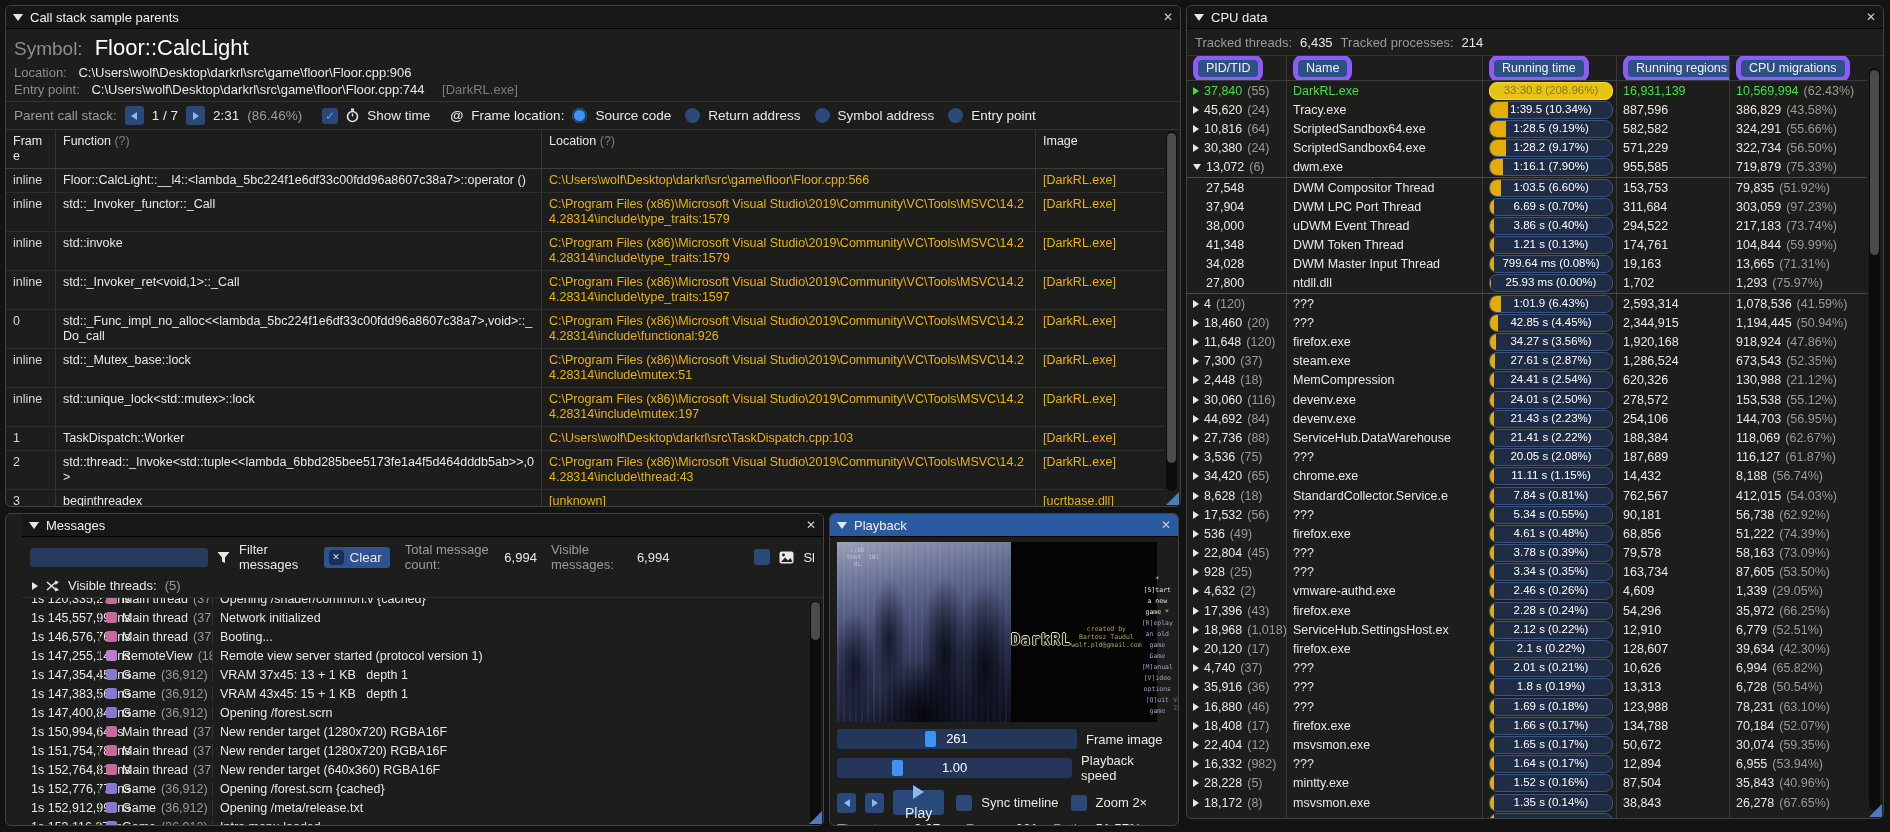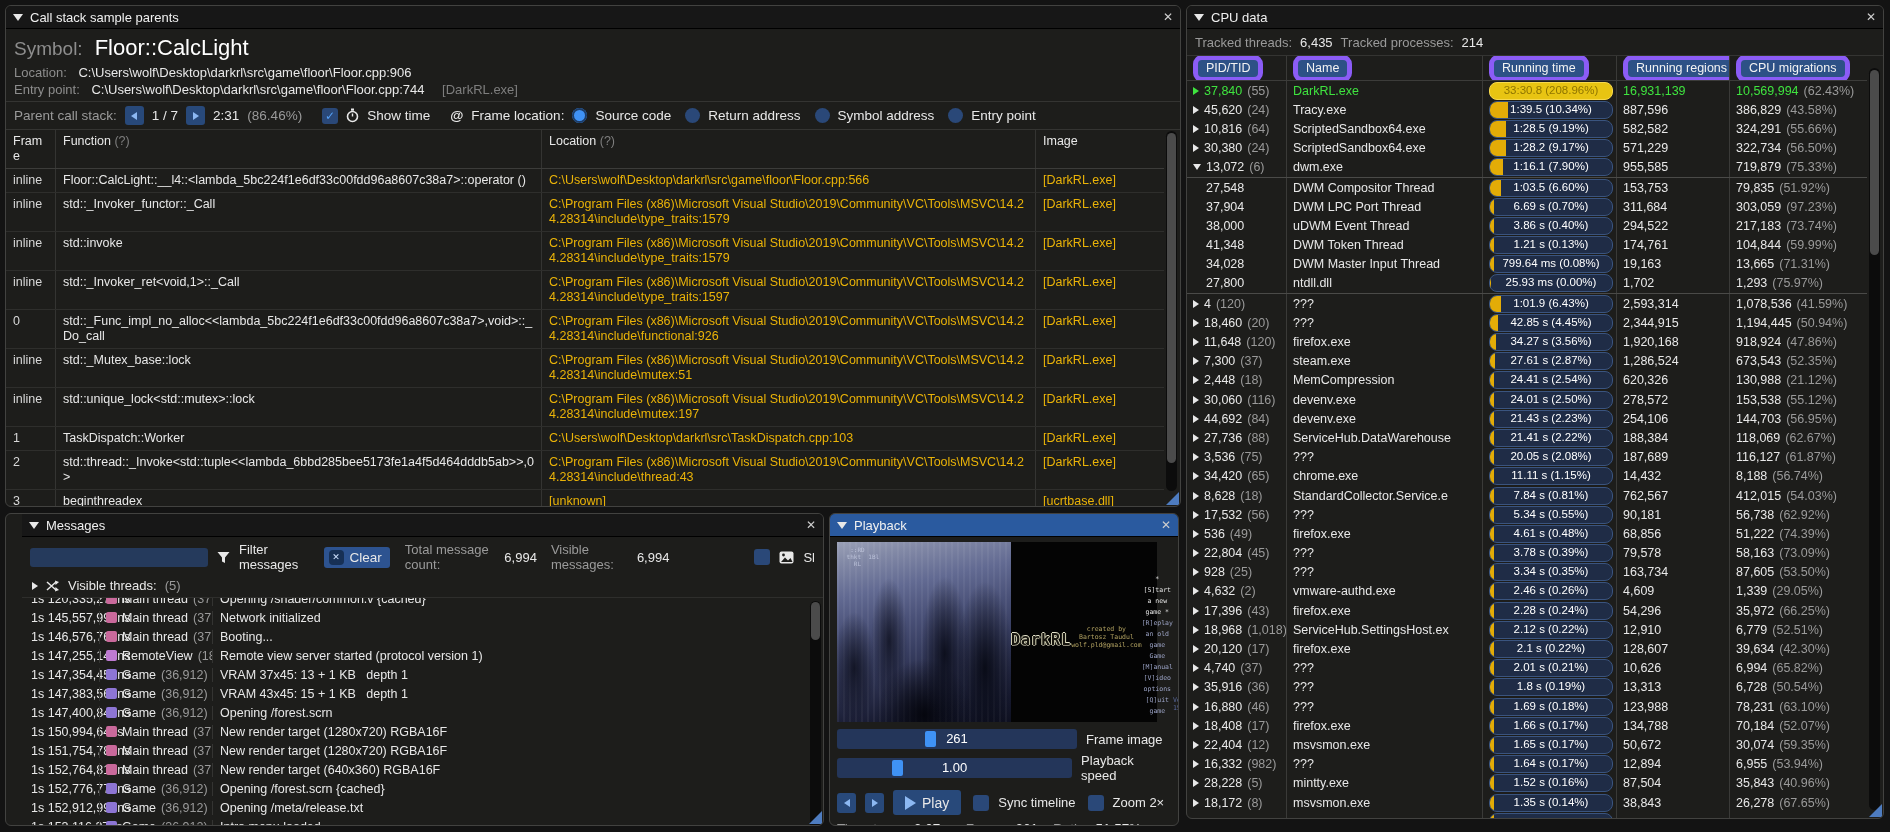--- a/index.html
+++ b/index.html
@@ -87,21 +87,21 @@
   .credit{margin-top:10px;font-size:6.5px;line-height:8px;color:#b0a060;text-align:center;}
   .menu{margin-top:26px;font-size:6.5px;line-height:11px;color:#9aa2c4;text-align:center;}
   .menu .first{color:#e4e4e4;}
   .version{margin-top:auto;margin-bottom:10px;font-size:6.5px;color:#5a6a9e;}
   .slider-row{display:flex;align-items:center;gap:9px;margin:4px 0;}
   .slider{position:relative;width:240px;height:20px;background:#24365a;border-radius:3px;}
   .slider .grab{position:absolute;top:2px;width:11px;height:16px;background:#3f92f5;border-radius:2px;}
   .slider .sval{position:absolute;left:0;right:0;top:2px;text-align:center;font-size:13px;color:#fff;}
   .pb-controls{display:flex;align-items:center;gap:9px;margin:7px 0 5px 0;}
   .pb-small{width:19px;height:20px;}
-  .play-btn{height:25px;padding:0 12px;font-size:14px;}
+  .play-btn{height:25px;padding:0 12px;font-size:14px;flex-direction:column;}
   .pb-status{display:flex;align-items:baseline;gap:7px;font-size:13.5px;margin-top:6px;}
   
   #p-cpu{left:1186px;top:5px;width:698px;height:814px;}
   .cpu-info{display:flex;gap:8px;align-items:baseline;padding:6px 8px 5px 8px;border-bottom:1px solid #343432;}
   .cpu-table{position:relative;}
   .cpu-row{display:grid;grid-template-columns:100px 196px 134px 113px 1fr;height:19.2px;align-items:center;}
   .cpu-row.hdr{height:24px;border-bottom:1px solid #3c3c3a;}
   .cpu-cell{padding:0 6px;border-right:1px solid #3a3a38;font-size:12.5px;white-space:nowrap;overflow:hidden;
             height:100%;display:flex;align-items:center;gap:5px;}
   .cpu-cell:last-child{border-right:none;}

